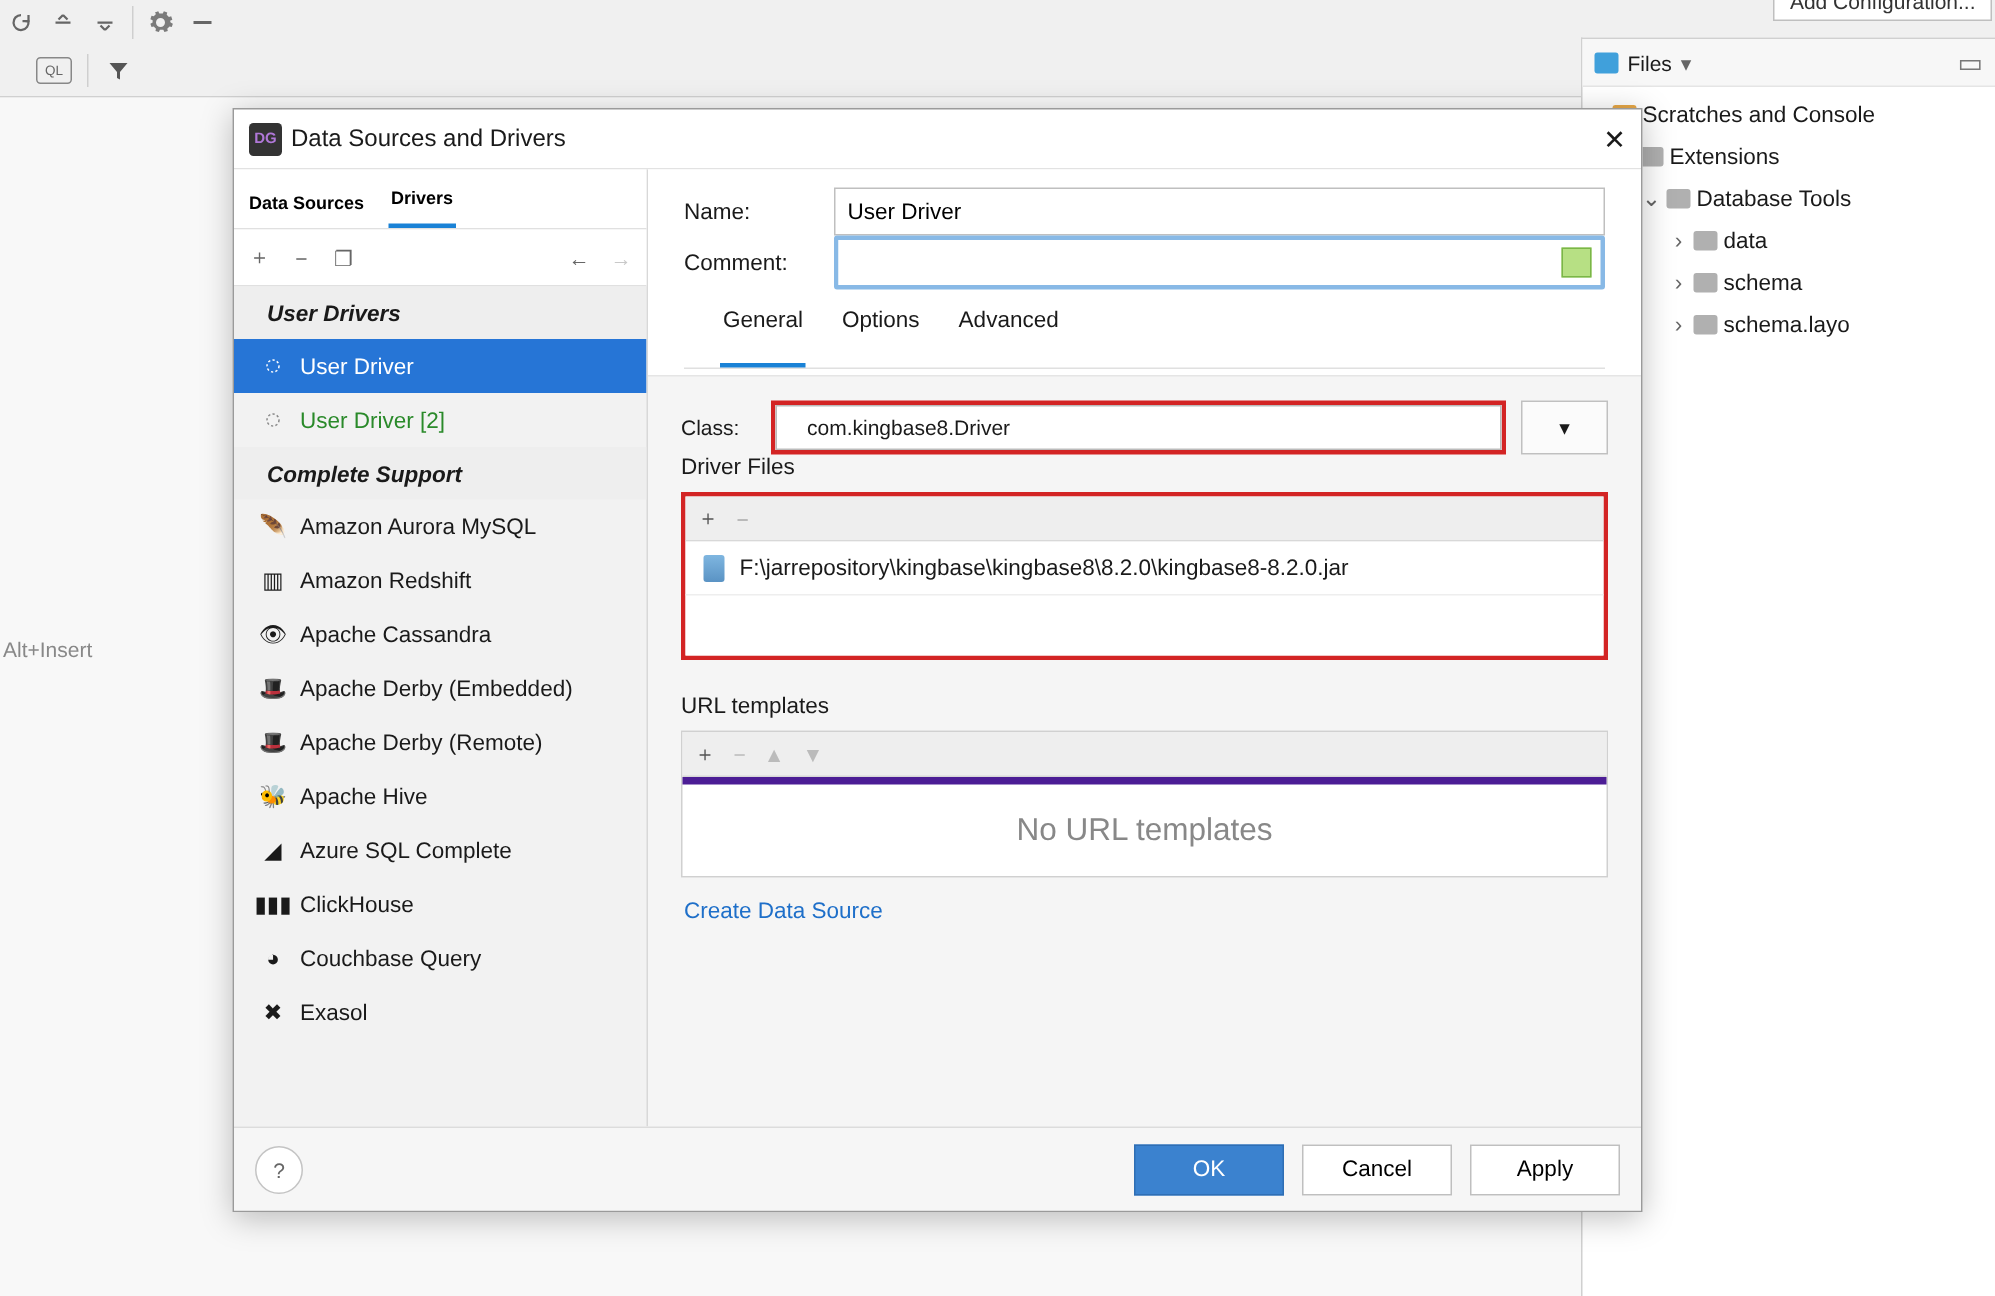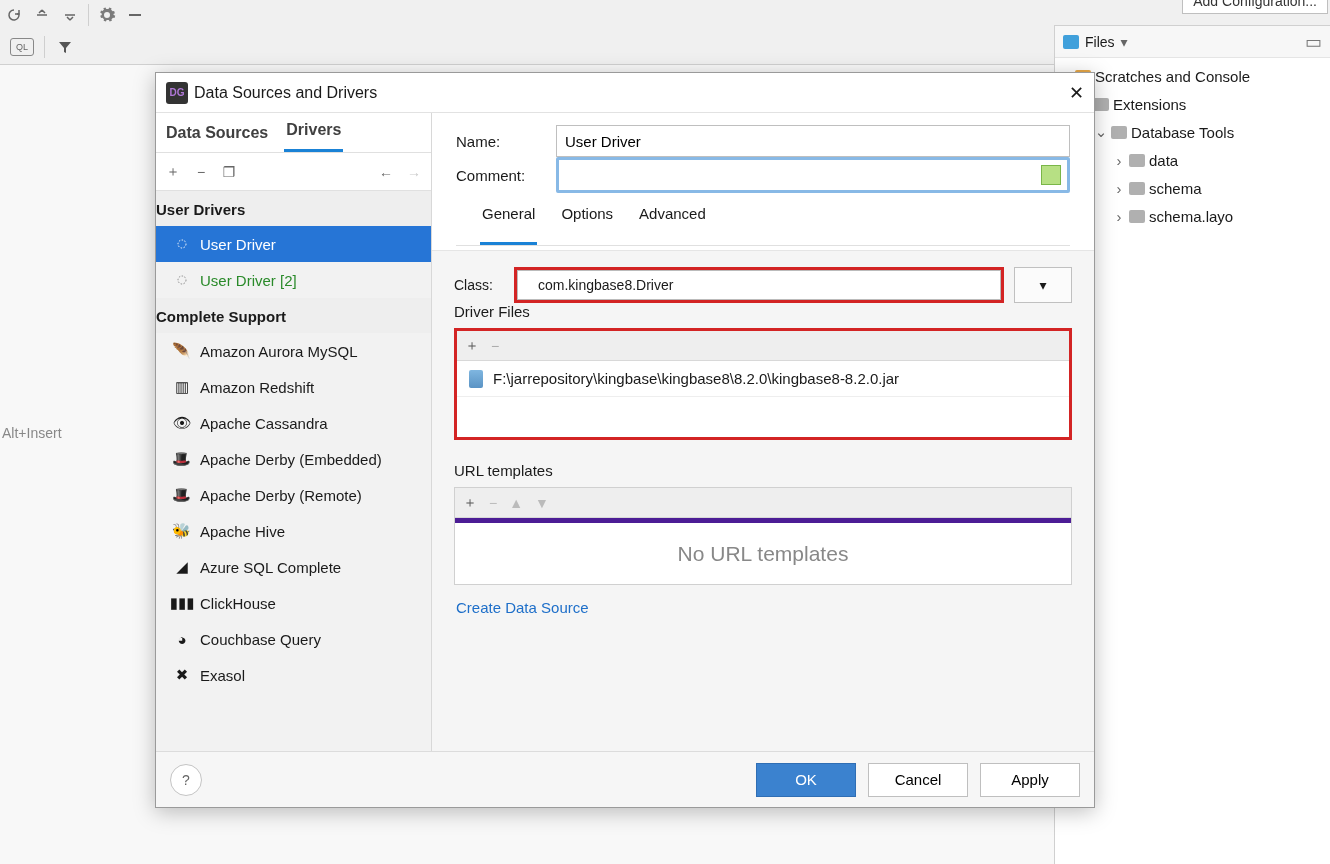--- a/index.html
+++ b/index.html
@@ -20,21 +20,21 @@
   top: 0; left: 0; width: 100%; height: 65px;
   background: #f0f0f0;
   border-bottom: 1px solid #d0d0d0;
 }
 .bg-toolbar-row1 {
   display: flex; align-items: center; height: 30px;
   padding-left: 4px; gap: 8px;
 }
 .bg-toolbar-row2 {
   display: flex; align-items: center; height: 34px;
-  padding-left: 10px; gap: 10px;
+  padding-left: 24px; gap: 10px;
 }
 .bg-icon { width: 20px; height: 20px; display:flex; align-items:center; justify-content:center; color:#555; }
 .bg-sep { width:1px; height:22px; background:#cfcfcf; }
 
 
 .add-config {
   position: absolute; top: -12px; right: 2px;
   background: #fff; border:1px solid #bfbfbf; padding:4px 10px;
   font-size:14px; color:#333;
 }
@@ -103,31 +103,31 @@
 .left-panel {
   width: 276px; background:#f2f2f2;
   border-right:1px solid #d8d8d8;
   display:flex; flex-direction:column;
 }
 .left-tabs {
   height:40px; display:flex; align-items:flex-end;
   padding:0 8px; gap:14px; background:#fff;
   border-bottom:1px solid #e0e0e0;
 }
-.left-tab { font-size:16px; font-weight:600; padding:8px 2px 10px; color:#404040;margin-top:28px; }
+.left-tab { font-size:12px; font-weight:600; padding:8px 2px 10px; color:#000000;margin-top:28px; }
 .left-tab.active { border-bottom:3px solid #1a82d6; }
 .left-toolbar {
   height:38px; display:flex; align-items:center;
   padding:0 8px; gap:10px; border-bottom:1px solid #e0e0e0;
   background:#fff;
 }
 .tb-btn { color:#666; width:18px; display:flex; justify-content:center; }
 .tb-spacer { flex:1; }
 .driver-list { flex:1; overflow:auto; }
-.section-header { font-weight:700; padding:10px 0 8px; font-size:15px; background:#eeeeee; }
+.section-header { font-weight:700; padding:10px 22px 8px; font-size:15px; background:#eeeeee;font-style:italic; }
 .driver-item { height:36px; display:flex; align-items:center; padding:0 12px 0 18px; gap:10px; font-size:15px; }
 .driver-item.selected { background:#2675d6; color:#fff; }
 .driver-item.alt-name { color:#2a8a2a; }
 .driver-item .gear { width:16px; height:16px; display:flex; align-items:center; justify-content:center; }
 
 
 .form-area { flex:1; display:flex; flex-direction:column; background:#fafafa; }
 .form-top { padding:12px 24px 4px; background:#fff; }
 .form-row { display:flex; align-items:center; }
 .form-label { width:100px; font-size:15px; }

